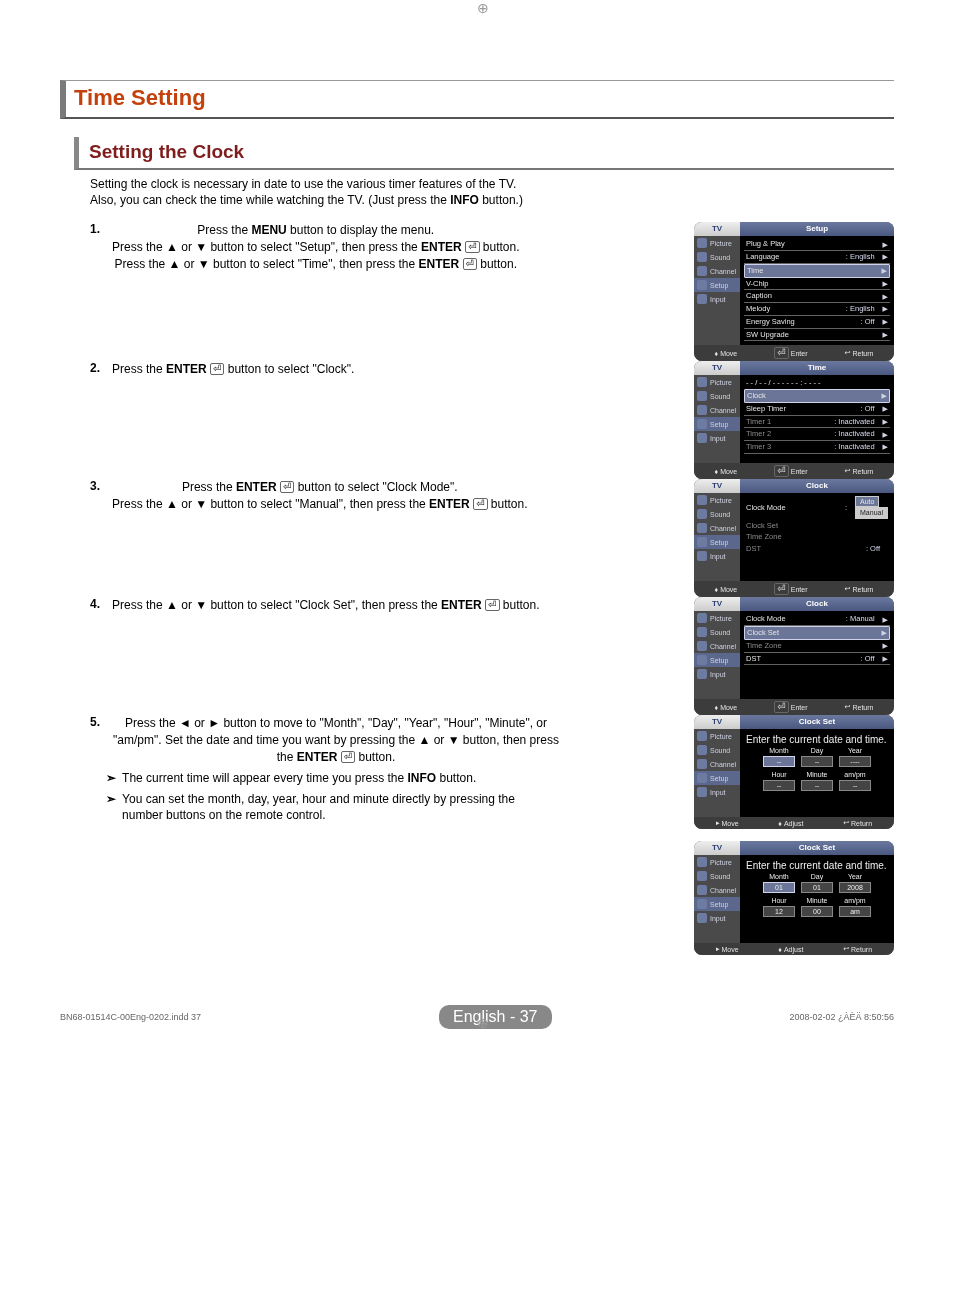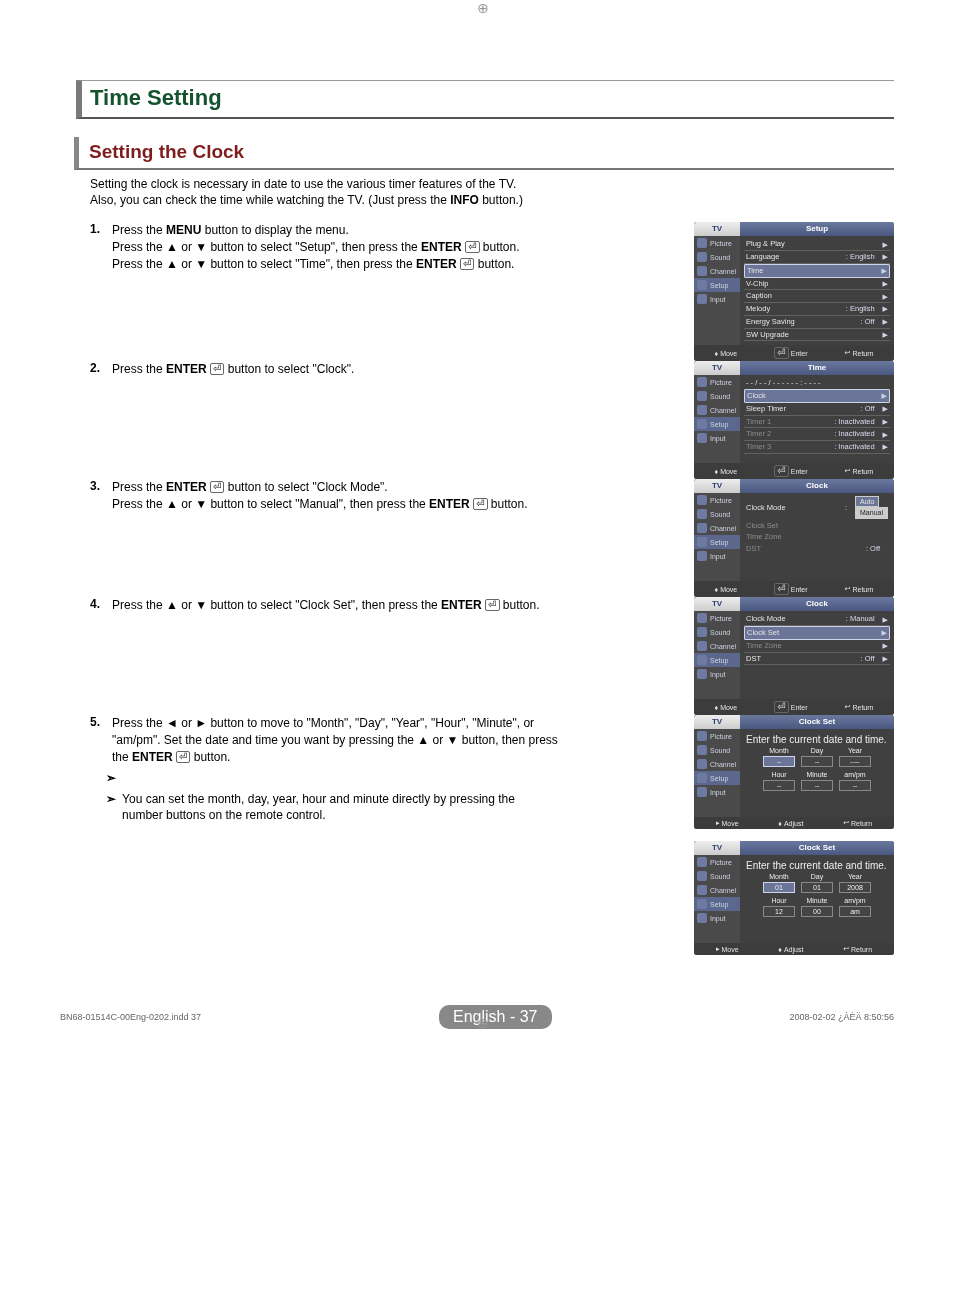--- a/index.html
+++ b/index.html
@@ -1,45 +1,45 @@
 <!DOCTYPE html>
 <html><head>
 <meta charset="utf-8">
 <style>
   * { box-sizing: border-box; margin: 0; padding: 0; }
   body { font-family: Arial, Helvetica, sans-serif; background: #fff; width: 954px; margin: 0 auto; color: #000; font-size: 12px; }
   .page { padding: 20px 60px 30px 60px; position: relative; }
-  .main-title { font-family: Arial, sans-serif; font-size: 22px; font-weight: bold; color: #14532d; border-bottom: 2px solid #555; padding: 4px 0 6px 8px; margin: 60px 0 18px 16px; border-left: 6px solid #7a7a7a; border-top:1px solid #999; }
+  .main-title { font-family: Arial, sans-serif; font-size: 22px; font-weight: bold; color: #c2410c; border-bottom: 2px solid #555; padding: 4px 0 6px 8px; margin: 60px 0 18px 0; border-left: 6px solid #7a7a7a; border-top:1px solid #999; }
   .sub-title { font-size: 19px; font-weight: bold; color: #7f1d1d; border-bottom: 2px solid #777; padding: 4px 0 5px 10px; margin: 0 0 6px 14px; border-left: 5px solid #888; }
   .intro { margin: 0 0 14px 30px; line-height: 1.35; }
   .option-head { font-weight: bold; text-decoration: underline; margin: 10px 0 6px 30px; }
   .steps { margin-left: 30px; }
   .step { display:flex; align-items:flex-start; margin-bottom: 4px; max-width: 470px; }
   .step-num { font-weight: bold; width: 22px; flex: none; }
-  .step-text { line-height: 1.4; }
+  .step-text { line-height: 1.4; text-align: center; }
   .step-text b { font-weight: bold; }
   .note { margin-left: 46px; max-width: 440px; display:flex; gap:6px; line-height:1.4; margin-top:4px; }
   .note .bullet { font-weight:bold; }
   .exit-line { margin-left:46px; margin-top:8px; max-width:440px; }
   .enter-icon { display:inline-block; font-size:10px; border:1px solid #666; border-radius:2px; padding:0 2px; line-height:1; vertical-align: 1px; }
   .content-row { display:flex; align-items:flex-start; gap: 20px; margin-top: 0; }
   .left-col { flex: 1; }
   .right-col { width: 200px; flex: none; }
   .osd-stack { display:flex; flex-direction:column; gap: 12px; }
   
-  .osd { width: 200px; font-size: 8px; color:#fff; border-radius:3px; overflow:hidden; background:#555; box-shadow: inset 0 0 0 1px #888; }
+  .osd { width: 200px; font-size: 8px; color:#fff; border-radius:8px; overflow:hidden; background:#555; box-shadow: inset 0 0 0 1px #888; }
   .osd-top { display:flex; height:14px; }
   .osd-top .tab-tv { background:linear-gradient(#eee,#ccc); color:#2b3f73; font-weight:bold; width:46px; text-align:center; line-height:14px; border-top-left-radius:3px; font-size:8px; }
   .osd-top .tab-title { flex:1; background:linear-gradient(#6b789e,#4a5780); text-align:center; font-weight:bold; line-height:14px; font-size:8px; }
   .osd-body { display:flex; min-height: 88px; }
   .osd-side { width:46px; background:#4a4a4a; }
   .osd-side-item { display:flex; align-items:center; gap:3px; padding:2px 3px; color:#cfd3e4; font-size:7px; }
   .osd-side-item.sel { background:#5b678c; }
   .side-ico { width:10px; height:10px; background:#6d7aa2; border-radius:2px; flex:none; display:inline-block; }
-  .osd-main { flex:1; background:#404040; padding: 2px 4px 4px 4px; }
+  .osd-main { flex:1; background:#000000; padding: 2px 4px 4px 4px; }
   .osd-row { display:flex; align-items:center; justify-content:space-between; padding:1px 2px; border-bottom:1px solid #626262; color:#e4e4e4; font-size:7.5px; line-height:1.3; }
   .osd-row.noborder { border-bottom:none; }
   .osd-row.hl { background:#6a7598; border:1px solid #cfd4ec; border-radius:1px; }
   .osd-row.dim { color:#8c8c8c; }
   .osd-row .lbl { flex:1; }
   .osd-row .val { color:#d7dbf0; padding-right:8px; }
   .osd-row .tri { color:#cfd3e4; font-size:7px; }
   .osd-footer { display:flex; justify-content:space-around; align-items:center; background:#3c3c3c; padding:2px 2px; font-size:7px; color:#e4e4e4; }
   .osd-footer span { display:flex; align-items:center; gap:2px; }
   .drop-box { display:inline-block; border:1px solid #ccc; background:#6b7799; padding:0 4px; font-size:7px; }
@@ -414,20 +414,21 @@
       <div class="steps">
         <div class="step">
           <div class="step-num">5.</div>
           <div class="step-text">
             <span>Press the ◄ or ► button to move to "Month", "Day", "Year", "Hour", "Minute", or "am/pm". Set the date and time you want by pressing the ▲ or ▼ button, then press the </span><b>ENTER</b> <span class="enter-icon">⏎</span><span> button.</span>
           </div>
         </div>
       </div>
       <div class="note">
         <span class="bullet">➣</span>
+        <span><span>The current time will appear every time you press the </span><b>INFO</b><span> button.</span></span>
       </div>
       <div class="note">
         <span class="bullet">➣</span>
         <span>You can set the month, day, year, hour and minute directly by pressing the number buttons on the remote control.</span>
       </div>
     </div>
     <div class="right-col osd-stack">
 
       <div class="osd">
         <div class="osd-top">

